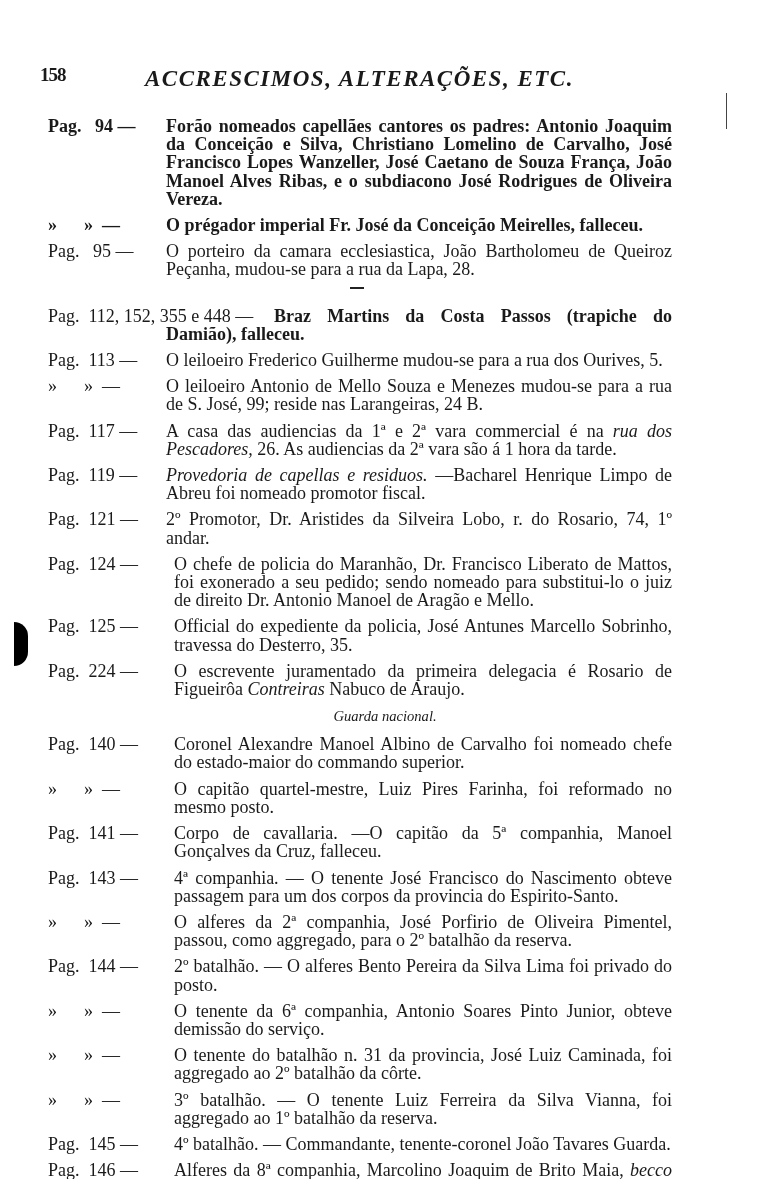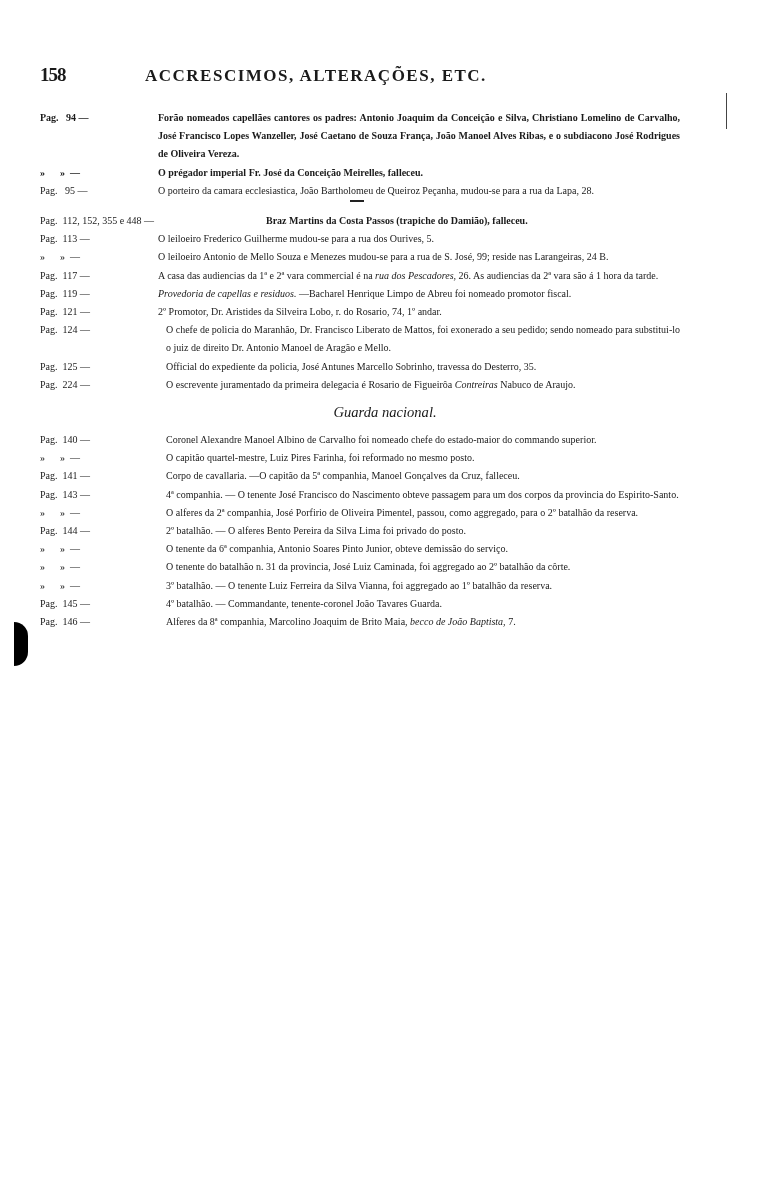--- a/index.html
+++ b/index.html
@@ -1,23 +1,23 @@
 <!DOCTYPE html>
 <html><head>
 <meta charset="utf-8">
 <style>
   html, body { margin:0; padding:0; background:#fff; }
   body { width:757px; height:1179px; position:relative; overflow:hidden;
          font-family:"Liberation Serif","DejaVu Serif",serif; color:#1a1a1a; }
   .page { position:absolute; left:0; top:0; width:757px; height:900px; }
   .header { position:absolute; top:64px; left:40px; width:620px; height:30px; }
   .pagenum { position:absolute; left:0; top:0; font-weight:bold; font-size:19px; letter-spacing:-1px; }
-  .running { position:absolute; left:105px; top:2px; font-weight:bold; font-size:17px; letter-spacing:1.5px; font-variant:small-caps; }
+  .running { position:absolute; left:105px; top:2px; font-weight:bold; font-size:23px; letter-spacing:1.5px; font-variant:small-caps;font-style:italic; }
   .entries { position:absolute; left:40px; top:109px; width:640px; }
-  .entry { position:relative; font-size:10px; line-height:18.2px; margin:0; }
+  .entry { position:relative; font-size:18px; line-height:18.2px; margin:8px; }
   .entry .ref { position:absolute; left:0; top:0; white-space:nowrap; }
   .entry .body { display:block; text-align:justify; }
   .bold .ref, .bold .body { font-weight:bold; }
   .it { font-style:italic; }
   .dash-sep { position:relative; height:12px; }
   .dash-sep span { position:absolute; left:310px; top:0; width:14px; border-top:2px solid #222; }
   .section-title { text-align:center; font-style:italic; font-size:14.6px; margin:10px 0 10px 0; padding-left:50px; }
   .edge-mark { position:absolute; left:14px; top:622px; width:14px; height:44px;
                background:#000; border-radius:0 14px 14px 0; }
   .margin-line { position:absolute; left:726px; top:93px; width:1px; height:36px; background:#444; }

